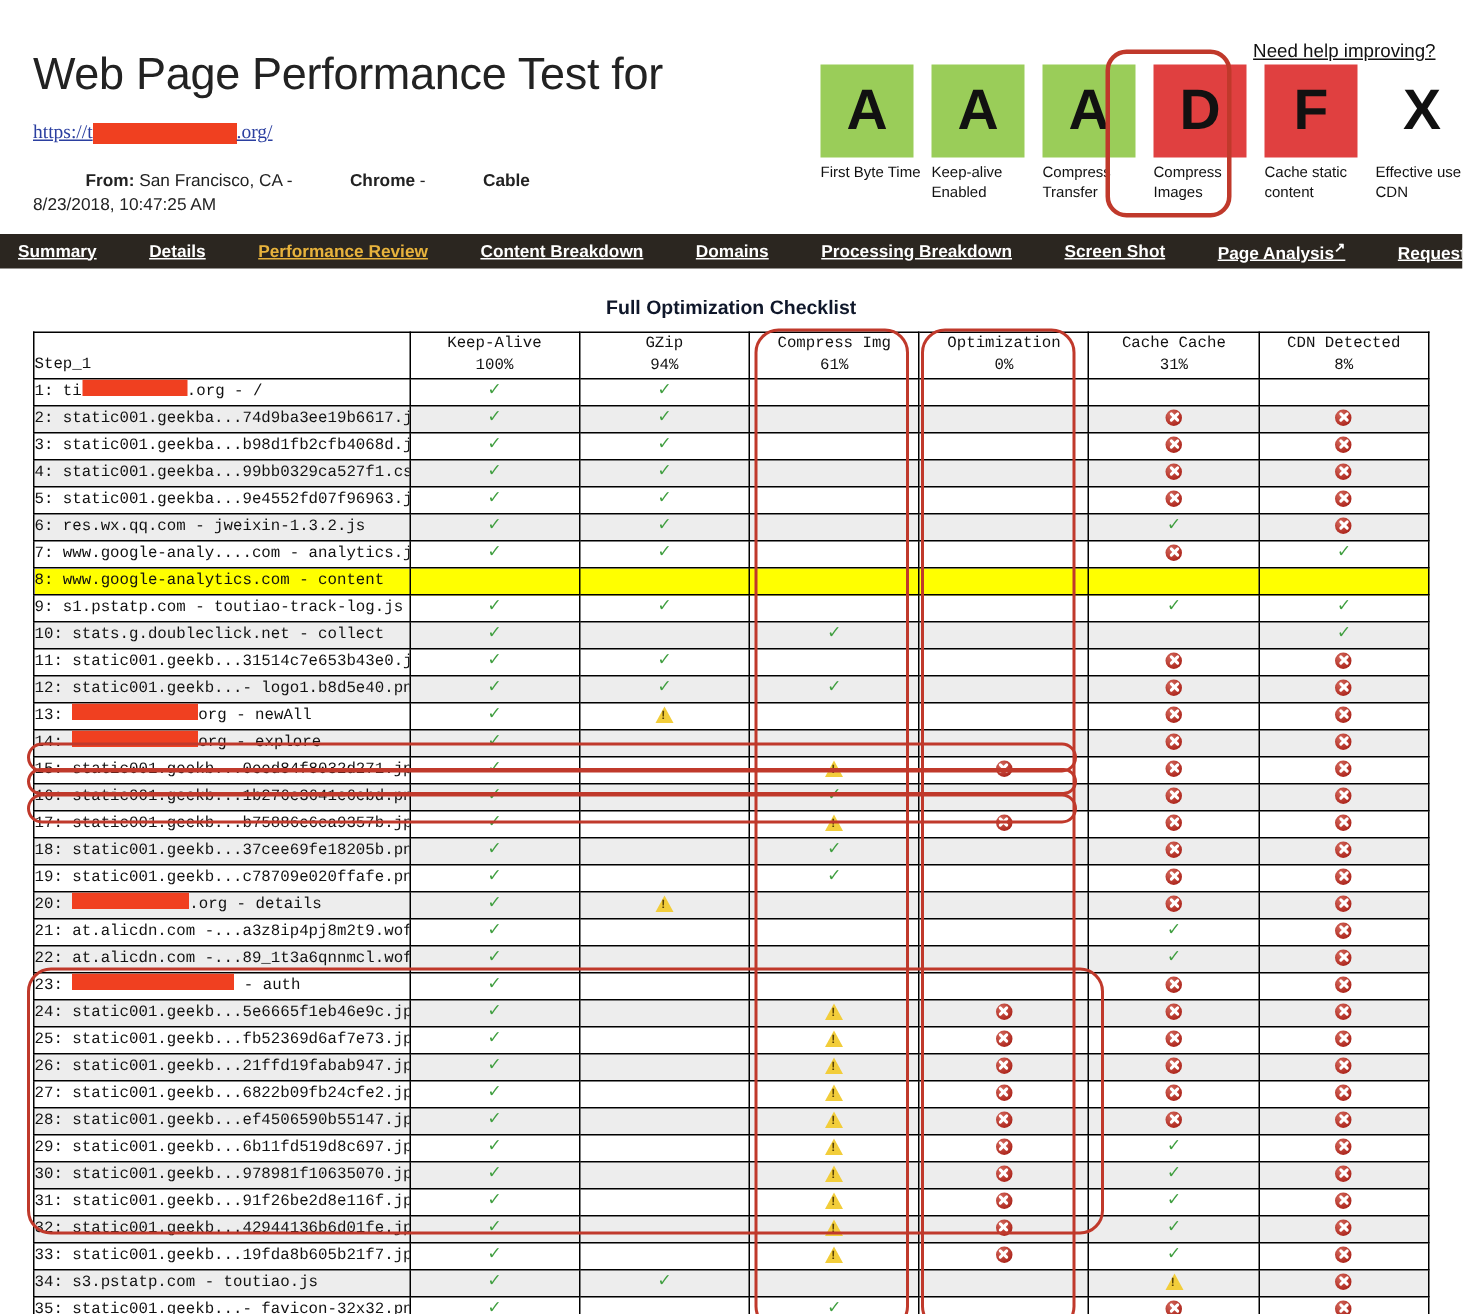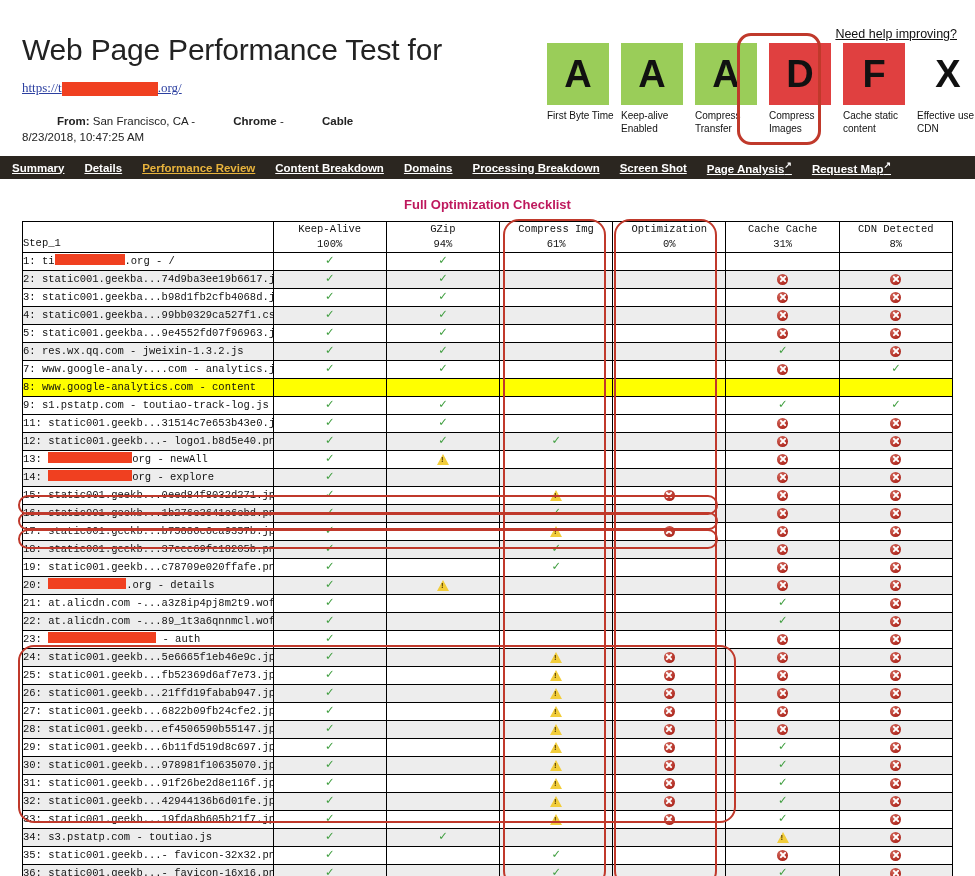--- a/index.html
+++ b/index.html
@@ -61,33 +61,33 @@
   .grade-highlight {
     position: absolute; left: 737px; top: 8px;
     width: 84px; height: 112px;
     border: 3px solid #c0392b; border-radius: 14px;
     pointer-events: none;
   }
 
   
   .navbar {
     position: absolute; left: 0; top: 131px; width: 975px; height: 23px;
-    background: #2b2620; display: flex; align-items: center; padding-left: 12px;
+    background: #2b2620; display: flex; align-items: center; padding-left: 12px; gap: 15px;
   }
   .navitem {
     color: #ffffff; font-size: 11.5px; font-weight: bold;
     margin-right: 20px; white-space: nowrap; font-family: "Liberation Sans", sans-serif;
   }
   .navitem.active { color: #e8b33c; text-decoration: underline; }
   .ext { font-size: 9px; vertical-align: super; }
 
   
   .checklist-title {
     position: absolute; left: 0; top: 172px; width: 975px;
-    text-align: center; font-size: 13px; font-weight: bold; color: #be185d;
+    text-align: center; font-size: 13px; font-weight: bold; color: #0f172a;
   }
 
   .tablewrap { position: absolute; left: 22px; top: 196px; width: 931px; }
   table.checklist {
     border-collapse: collapse; table-layout: fixed; width: 931px;
     font-family: "Liberation Mono", monospace; font-size: 10.5px; color: #111;
   }
   table.checklist td, table.checklist th {
     border: 1px solid #000; padding: 0; margin: 0;
     height: 17px; line-height: 17px; font-weight: normal;
@@ -318,20 +318,29 @@
           </tr>
           <tr class="">
             <td class="url">9: s1.pstatp.com - toutiao-track-log.js</td>
             <td class="cell"><span class="ico ico-check">✓</span></td>
             <td class="cell"><span class="ico ico-check">✓</span></td>
             <td class="cell"></td>
             <td class="cell"></td>
             <td class="cell"><span class="ico ico-check">✓</span></td>
             <td class="cell"><span class="ico ico-check">✓</span></td>
           </tr>
+          <tr class="alt">
+            <td class="url">10: stats.g.doubleclick.net - collect</td>
+            <td class="cell"><span class="ico ico-check">✓</span></td>
+            <td class="cell"></td>
+            <td class="cell"><span class="ico ico-check">✓</span></td>
+            <td class="cell"></td>
+            <td class="cell"></td>
+            <td class="cell"><span class="ico ico-check">✓</span></td>
+          </tr>
           <tr class="">
             <td class="url">11: static001.geekb...31514c7e653b43e0.js</td>
             <td class="cell"><span class="ico ico-check">✓</span></td>
             <td class="cell"><span class="ico ico-check">✓</span></td>
             <td class="cell"></td>
             <td class="cell"></td>
             <td class="cell"><span class="ico-x"></span></td>
             <td class="cell"><span class="ico-x"></span></td>
           </tr>
           <tr class="alt">

